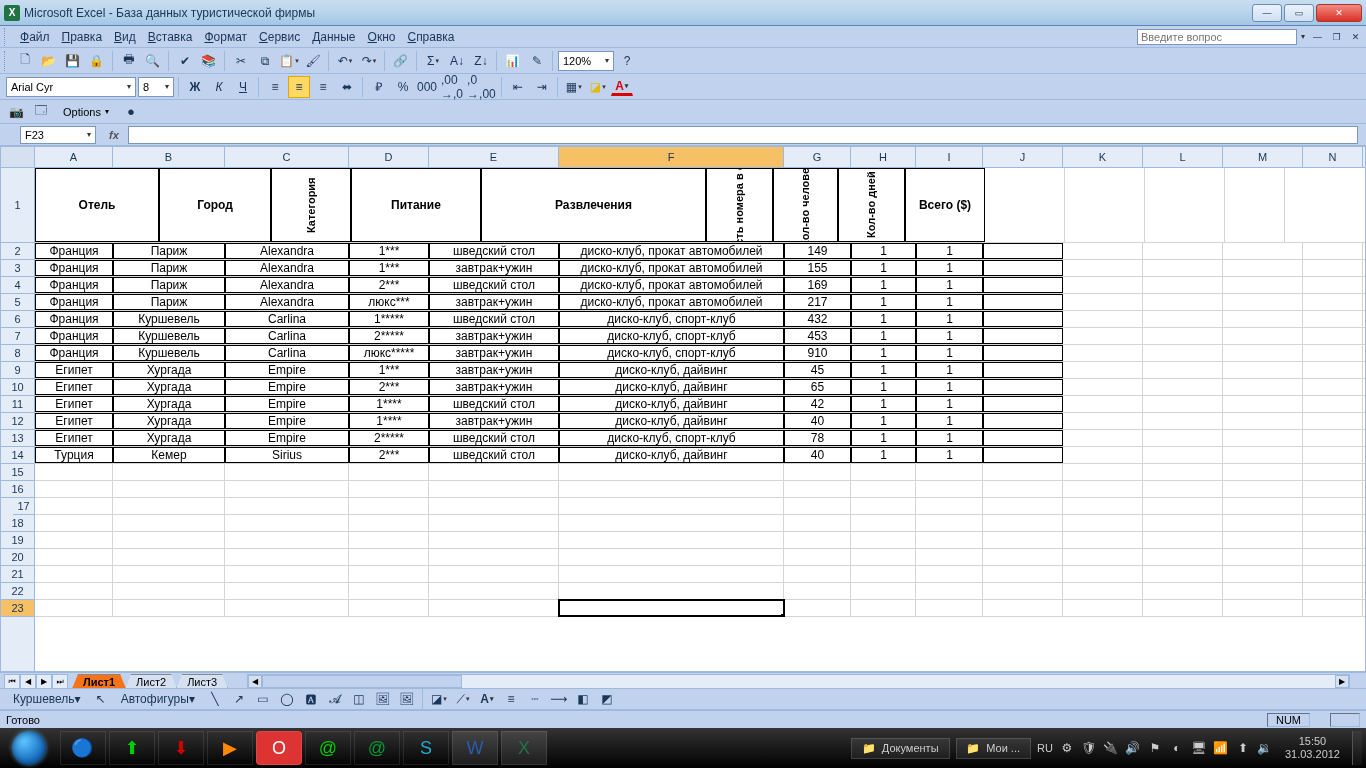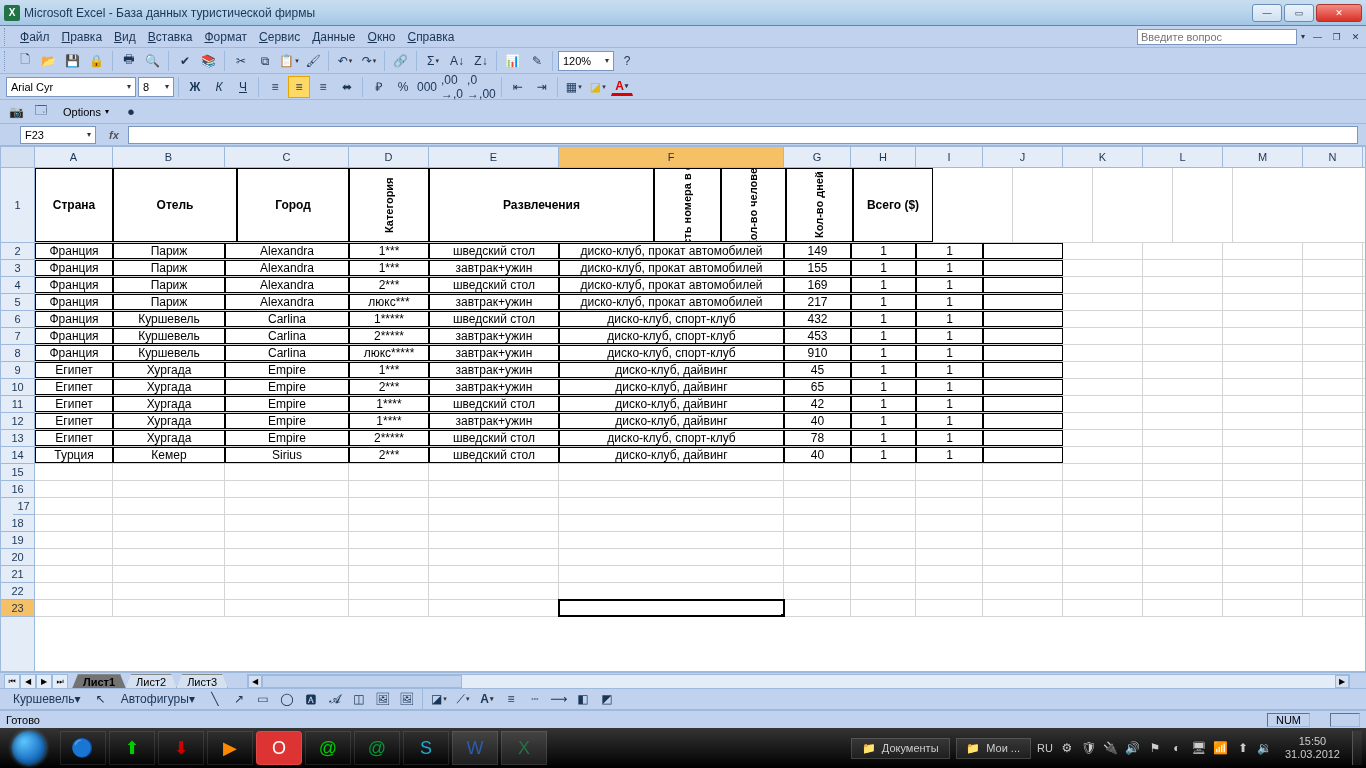--- a/index.html
+++ b/index.html
@@ -64,21 +64,21 @@
 .dcell { border:1px solid #000 !important; }
 .cursor { outline:2px solid #000; outline-offset:-1px; position:relative;}
 .cursor::after { content:""; position:absolute; right:-3px; bottom:-3px; width:5px; height:5px; background:#000;}
 
 
 .sheettabs { position:absolute; left:0; right:0; bottom:78px; height:18px; background:#c1d2ee; display:flex; align-items:center; font-size:11px; border-top:1px solid #9db9db;}
 .navbtns { display:flex; margin:0 4px;}
 .navbtn { width:16px; height:15px; border:1px solid #9db9db; background:#e4ecf7; display:flex;align-items:center;justify-content:center; font-size:8px;}
 .stab { padding:1px 10px; background:#fff; border:1px solid #888; border-bottom:none; margin-right:-1px; clip-path: polygon(6px 0, calc(100% - 6px) 0, 100% 100%, 0 100%);}
 .stab.inactive { background:#d5e0f0;}
-.stab.active { font-weight:bold; background:#737373;}
+.stab.active { font-weight:bold; background:#f97316;}
 .hscroll { flex:1; height:15px; margin:0 16px 0 20px; background:#e4ecf7; border:1px solid #9db9db; position:relative;}
 .hscroll .thumb { position:absolute; left:14px; top:0; bottom:0; width:200px; background:#c1d2ee; border:1px solid #9db9db;}
 .hscroll .arr { position:absolute; top:0; bottom:0; width:14px; background:#d5e0f0; border:1px solid #9db9db; display:flex;align-items:center;justify-content:center; font-size:8px;}
 .hscroll .arr.l{left:0;} .hscroll .arr.r{right:0;}
 
 
 .drawbar { position:absolute; left:0; right:0; bottom:58px; height:22px; background:#c1d2ee; border-top:1px solid #9db9db; border-bottom:1px solid #9db9db; display:flex; align-items:center; gap:2px; padding:0 4px; font-size:11px;}
 .drawbar .txtbtn { padding:2px 6px;}
 
 
@@ -264,24 +264,24 @@
           <div class="colhead" style="width: 65px;">H</div>
           <div class="colhead" style="width: 67px;">I</div>
           <div class="colhead" style="width: 80px;">J</div>
           <div class="colhead" style="width: 80px;">K</div>
           <div class="colhead" style="width: 80px;">L</div>
           <div class="colhead" style="width: 80px;">M</div>
           <div class="colhead" style="width: 60px;">N</div>
         </div>
       <div class="gridbody" id="gridbody">
           <div class="gridrow" style="height: 75px;">
-            <div class="cell hcell" style="width: 78px;">Страна</div>
             <div class="cell hcell" style="width: 124px;">Отель</div>
             <div class="cell hcell" style="width: 112px;">Город</div>
             <div class="cell hcell vert" style="width: 80px;">Категория</div>
+            <div class="cell hcell" style="width: 130px;">Питание</div>
             <div class="cell hcell" style="width: 225px;">Развлечения</div>
             <div class="cell hcell vert" style="width: 67px;">Стоимость номера в сутки ($)</div>
             <div class="cell hcell vert" style="width: 65px;">Кол-во человек</div>
             <div class="cell hcell vert" style="width: 67px;">Кол-во дней</div>
             <div class="cell hcell" style="width: 80px;">Всего ($)</div>
             <div class="cell" style="width: 80px;"></div>
             <div class="cell" style="width: 80px;"></div>
             <div class="cell" style="width: 80px;"></div>
             <div class="cell" style="width: 60px;"></div>
           </div>

